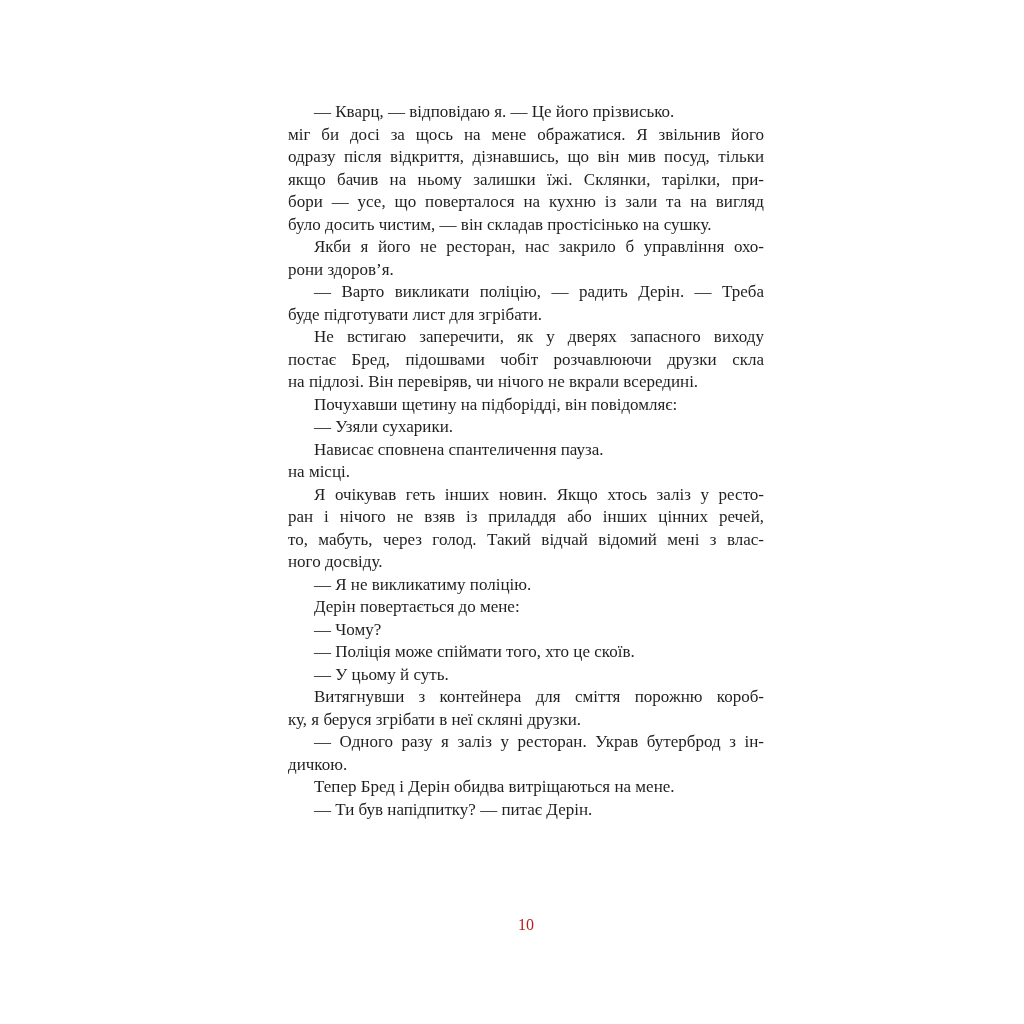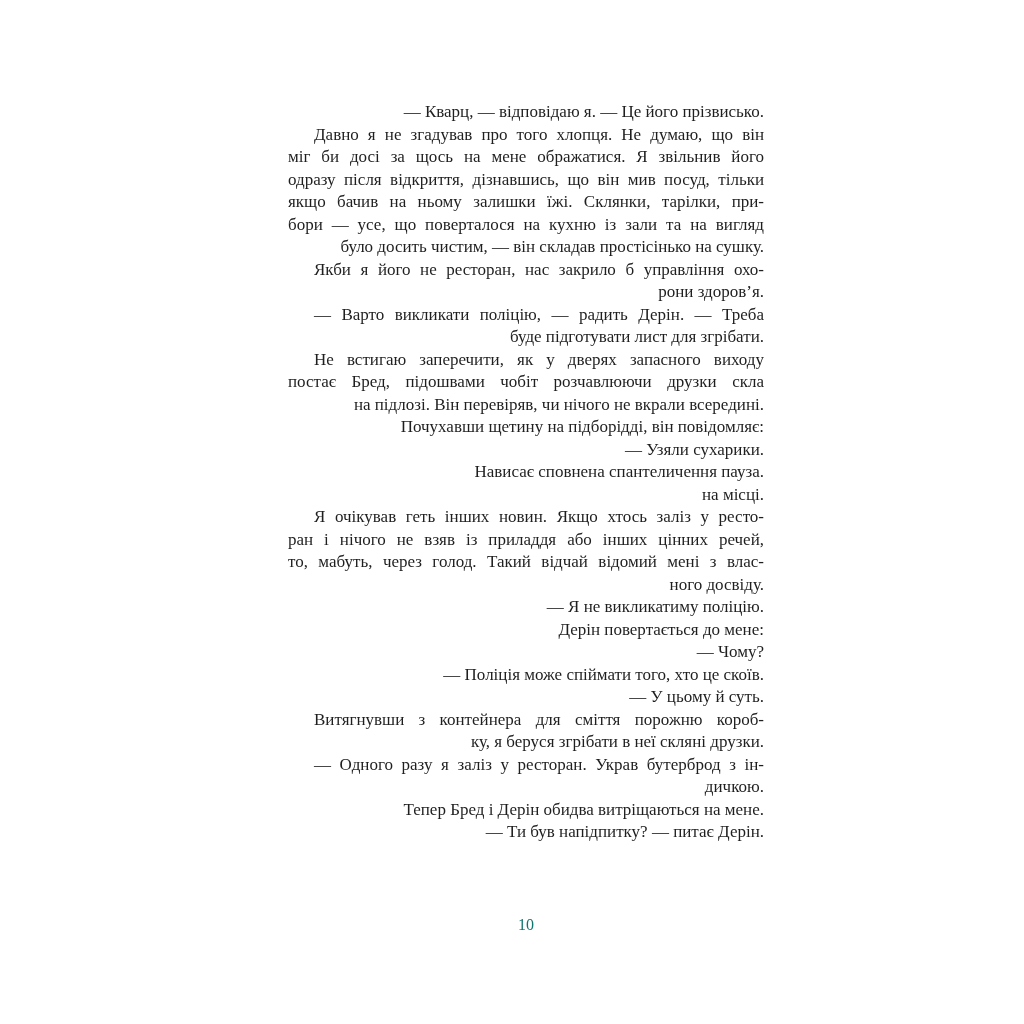--- a/index.html
+++ b/index.html
@@ -24,50 +24,48 @@
     font-size: 17px;
     line-height: 22.5px;
   }
   .paragraph {
     margin: 0;
     padding: 0;
   }
   .line {
     margin: 0;
     padding: 0;
-    text-align: right;
   }
   .line.just {
     text-align: justify;
     text-align-last: justify;
   }
   .line.first {
     text-indent: 26px;
   }
   .folio {
     position: absolute;
     left: 288px;
     top: 914px;
     width: 476px;
     text-align: center;
     font-size: 16px;
     line-height: 22px;
-    color: #0f766e;
+    color: #b91c1c;
   }
 </style>
 </head>
 <body>
 
 <div class="page">
   <div class="text-block">
       <div class="paragraph">
         <div class="line first">— Кварц, — відповідаю я. — Це його прізвисько.</div>
       </div>
       <div class="paragraph">
-        <div class="line first just">Давно я не згадував про того хлопця. Не думаю, що він</div>
         <div class="line just">міг би досі за щось на мене ображатися. Я звільнив його</div>
         <div class="line just">одразу після відкриття, дізнавшись, що він мив посуд, тільки</div>
         <div class="line just">якщо бачив на ньому залишки їжі. Склянки, тарілки, при-</div>
         <div class="line just">бори — усе, що поверталося на кухню із зали та на вигляд</div>
         <div class="line">було досить чистим, — він складав простісінько на сушку.</div>
       </div>
       <div class="paragraph">
         <div class="line first just">Якби я його не ресторан, нас закрило б управління охо-</div>
         <div class="line">рони здоров’я.</div>
       </div>

